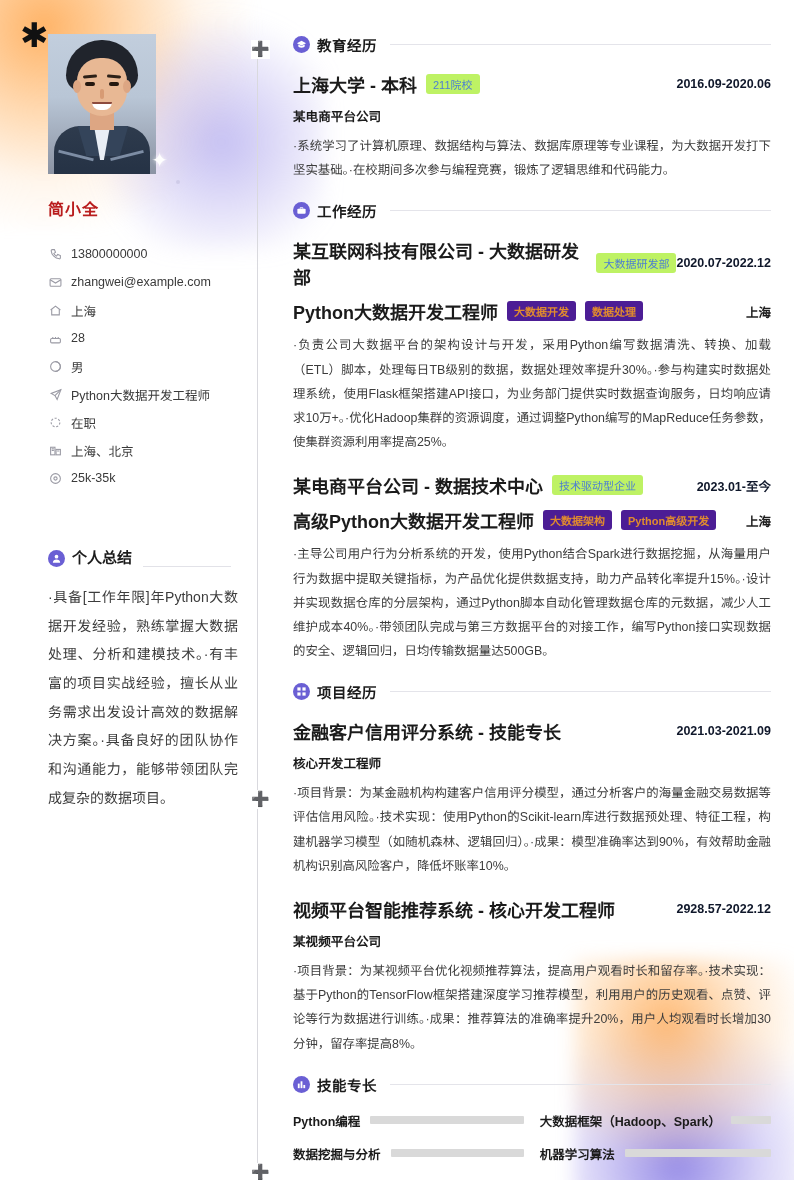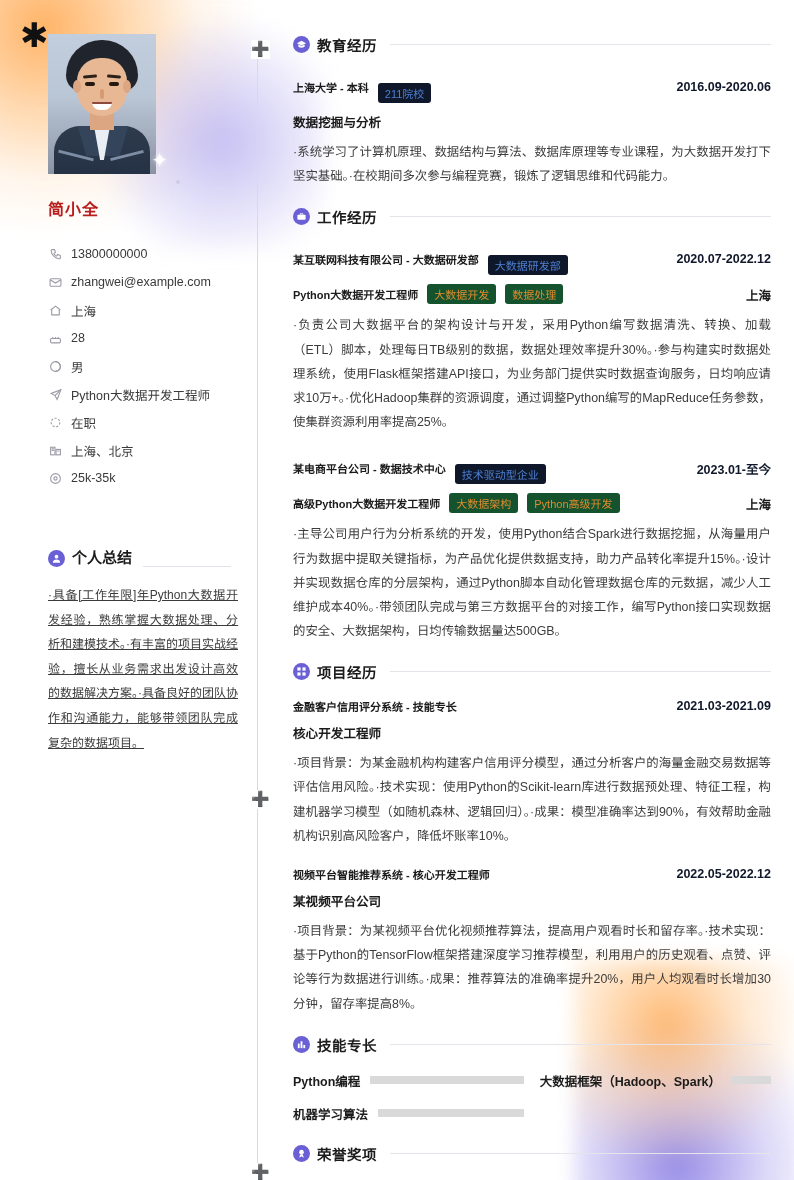--- a/index.html
+++ b/index.html
@@ -100,40 +100,40 @@
   .crow .ico svg { width: 13px; height: 13px; display:block; }
 
   
   .sum-head { margin: 54px 0 0 22px; display:flex; align-items:flex-end; gap: 7px; }
   .sum-head .badge { width: 17px; height: 17px; border-radius: 50%; background:#6a5fd4; display:flex; align-items:center; justify-content:center; flex:none; }
   .sum-head .badge svg { width: 11px; height: 11px; fill:#fff; }
   .sum-title { font-size: 15px; font-weight: 700; color:#1b1b1b; }
   .sum-head .line { flex:1; height:1px; background:#e2e2e8; margin-left:4px; }
   .sum-body {
     margin: 16px 0 0 22px; width: 190px;
-    font-size: 12px; line-height: 2.05; color:#3c3c3c; text-align: justify; text-decoration: underline;
+    font-size: 14px; line-height: 2.05; color:#3c3c3c; text-align: justify;
   }
 
   
   .sec { margin-bottom: 6px; }
   .sec-head { display:flex; align-items:center; gap:7px; margin-bottom: 16px; text-align: center; }
   .sec-head .badge { width: 17px; height: 17px; border-radius:50%; background:#6a5fd4; display:flex; align-items:center; justify-content:center; flex:none; }
   .sec-head .badge svg { width: 11px; height: 11px; fill:#fff; }
   .sec-title { font-size: 14.5px; font-weight:700; color:#1b1b1b; letter-spacing:.5px; }
   .sec-head .line { flex:1; height:1px; background:#e4e4ea; margin-left: 6px; }
 
   .entry { margin-bottom: 18px; }
   .erow { display:flex; align-items:center; margin-bottom: 9px; }
-  .etitle { font-size: 11px; font-weight:700; color:#1b1b1b; }
+  .etitle { font-size: 18px; font-weight:700; color:#1b1b1b; }
   .edate { margin-left:auto; font-size: 12.5px; font-weight:700; color:#0f172a; white-space:nowrap; }
   .eplace { margin-left:auto; font-size: 12.5px; font-weight:700; color:#1b1b1b; white-space:nowrap; }
   .esub { font-size: 12.6px; font-weight:700; color:#1b1b1b; margin-bottom: 9px; }
   .tag { font-size: 11px; padding: 2px 7px; border-radius: 3px; margin-left: 9px; white-space:nowrap; }
-  .tag.blue { background:#0f172a; color:#4d7fd1;margin-top:12px; }
-  .tag.orange { background:#14532d; color:#e08b2e; font-weight:400; }
+  .tag.blue { background:#bef264; color:#4d7fd1; }
+  .tag.orange { background:#4c1d95; color:#e08b2e; font-weight:700; }
   .edesc { font-size: 12.4px; line-height: 1.95; color:#3c3c3c; text-align: justify; }
 
   
   .skills { display:grid; grid-template-columns: 1fr 1fr; column-gap: 16px; row-gap: 14px; margin-bottom: 20px; }
   .skill { display:flex; align-items:center; gap: 10px; }
   .skill .sname { font-size:12.5px; font-weight:700; color:#1b1b1b; white-space:nowrap; }
   .skill .track { flex:1; height: 8px; background:#d9d9d9; border-radius: 1px; overflow:hidden; min-width: 40px; }
   .skill .fill { height:100%; background:#6a5fd4; }
 
   
@@ -306,21 +306,21 @@
           </span>
         <span class="sec-title">教育经历</span>
         <span class="line"></span>
       </div>
       <div class="entry">
         <div class="erow">
           <span class="etitle">上海大学 - 本科</span>
           <span class="tag blue">211院校</span>
           <span class="edate">2016.09-2020.06</span>
         </div>
-        <div class="esub">数据挖掘与分析</div>
+        <div class="esub">某电商平台公司</div>
         <div class="edesc">·系统学习了计算机原理、数据结构与算法、数据库原理等专业课程，为大数据开发打下坚实基础。·在校期间多次参与编程竞赛，锻炼了逻辑思维和代码能力。</div>
       </div>
     </div>
 
     <div class="sec">
       <div class="sec-head">
         <span class="badge">
             <svg viewBox="0 0 24 24">
               <rect x="3" y="8" width="18" height="11" rx="2"></rect>
               <path d="M9 8V6h6v2" fill="none" stroke="#fff" stroke-width="2"></path>
@@ -350,21 +350,21 @@
           <span class="etitle">某电商平台公司 - 数据技术中心</span>
           <span class="tag blue">技术驱动型企业</span>
           <span class="edate">2023.01-至今</span>
         </div>
         <div class="erow">
           <span class="etitle">高级Python大数据开发工程师</span>
           <span class="tag orange">大数据架构</span>
           <span class="tag orange">Python高级开发</span>
           <span class="eplace">上海</span>
         </div>
-        <div class="edesc">·主导公司用户行为分析系统的开发，使用Python结合Spark进行数据挖掘，从海量用户行为数据中提取关键指标，为产品优化提供数据支持，助力产品转化率提升15%。·设计并实现数据仓库的分层架构，通过Python脚本自动化管理数据仓库的元数据，减少人工维护成本40%。·带领团队完成与第三方数据平台的对接工作，编写Python接口实现数据的安全、大数据架构，日均传输数据量达500GB。</div>
+        <div class="edesc">·主导公司用户行为分析系统的开发，使用Python结合Spark进行数据挖掘，从海量用户行为数据中提取关键指标，为产品优化提供数据支持，助力产品转化率提升15%。·设计并实现数据仓库的分层架构，通过Python脚本自动化管理数据仓库的元数据，减少人工维护成本40%。·带领团队完成与第三方数据平台的对接工作，编写Python接口实现数据的安全、逻辑回归，日均传输数据量达500GB。</div>
       </div>
     </div>
 
     <div class="sec">
       <div class="sec-head">
         <span class="badge">
             <svg viewBox="0 0 24 24">
               <rect x="3" y="3" width="7" height="7"></rect>
               <rect x="14" y="3" width="7" height="7"></rect>
               <rect x="3" y="14" width="7" height="7"></rect>
@@ -380,21 +380,21 @@
           <span class="etitle">金融客户信用评分系统 - 技能专长</span>
           <span class="edate">2021.03-2021.09</span>
         </div>
         <div class="esub">核心开发工程师</div>
         <div class="edesc">·项目背景：为某金融机构构建客户信用评分模型，通过分析客户的海量金融交易数据等评估信用风险。·技术实现：使用Python的Scikit-learn库进行数据预处理、特征工程，构建机器学习模型（如随机森林、逻辑回归）。·成果：模型准确率达到90%，有效帮助金融机构识别高风险客户，降低坏账率10%。</div>
       </div>
 
       <div class="entry">
         <div class="erow">
           <span class="etitle">视频平台智能推荐系统 - 核心开发工程师</span>
-          <span class="edate">2022.05-2022.12</span>
+          <span class="edate">2928.57-2022.12</span>
         </div>
         <div class="esub">某视频平台公司</div>
         <div class="edesc">·项目背景：为某视频平台优化视频推荐算法，提高用户观看时长和留存率。·技术实现：基于Python的TensorFlow框架搭建深度学习推荐模型，利用用户的历史观看、点赞、评论等行为数据进行训练。·成果：推荐算法的准确率提升20%，用户人均观看时长增加30分钟，留存率提高8%。</div>
       </div>
     </div>
 
     <div class="sec">
       <div class="sec-head">
         <span class="badge">
             <svg viewBox="0 0 24 24">
@@ -409,20 +409,24 @@
       <div class="skills">
         <div class="skill">
           <span class="sname">Python编程</span>
           <span class="track"><span class="fill" style="width: 90%;"></span></span>
         </div>
         <div class="skill">
           <span class="sname">大数据框架（Hadoop、Spark）</span>
           <span class="track"><span class="fill" style="width: 85%;"></span></span>
         </div>
         <div class="skill">
+          <span class="sname">数据挖掘与分析</span>
+          <span class="track"><span class="fill" style="width: 85%;"></span></span>
+        </div>
+        <div class="skill">
           <span class="sname">机器学习算法</span>
           <span class="track"><span class="fill" style="width: 80%;"></span></span>
         </div>
       </div>
     </div>
 
     <div class="sec">
       <div class="sec-head">
         <span class="badge">
             <svg viewBox="0 0 24 24">

